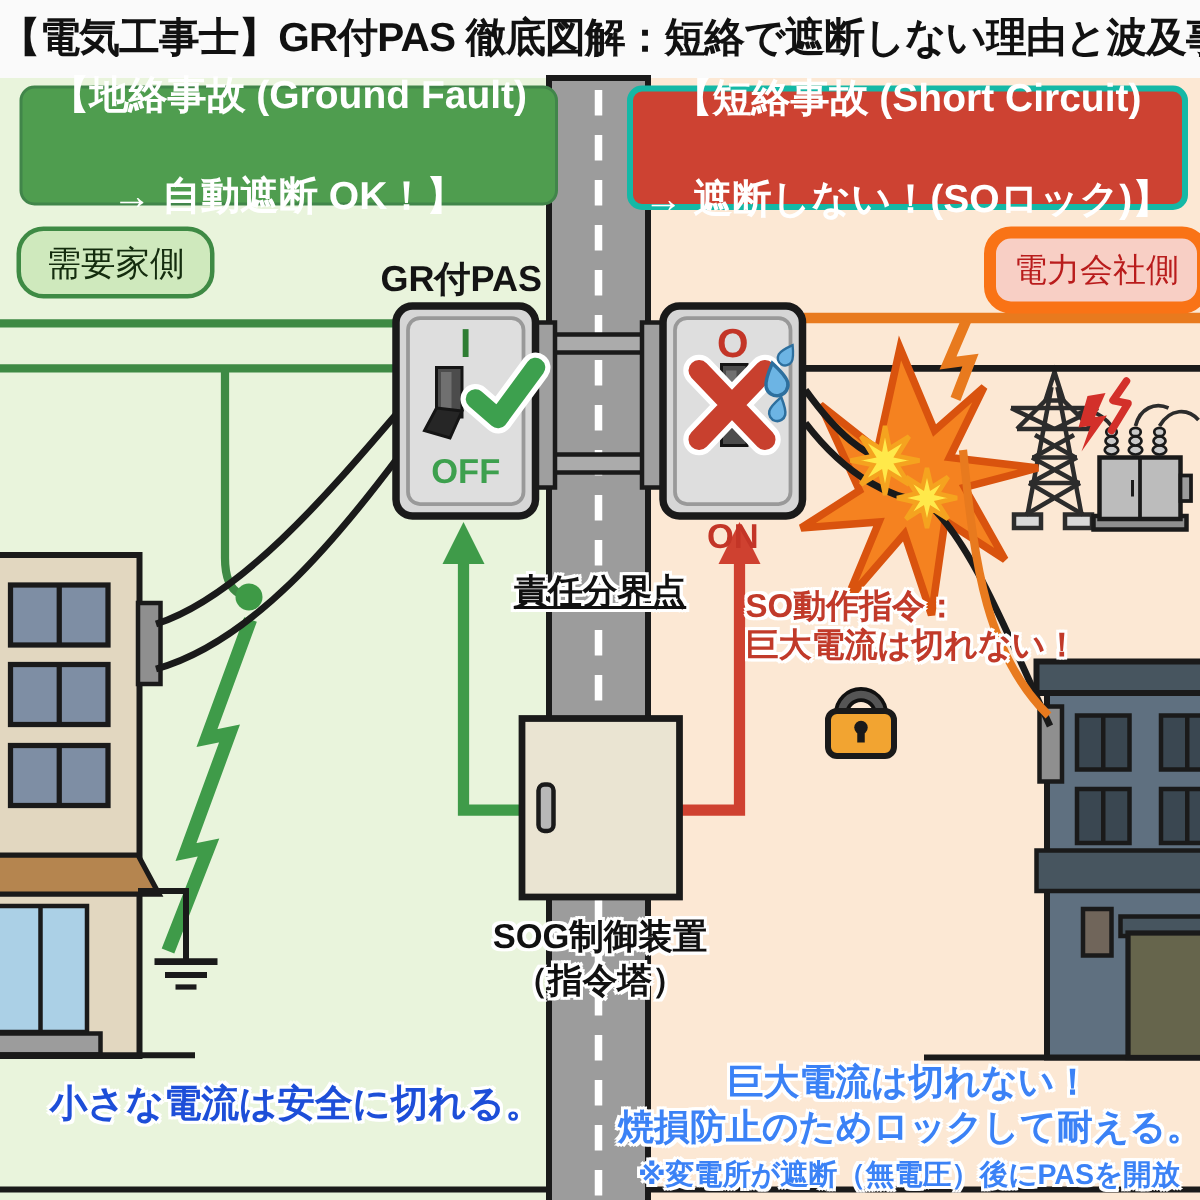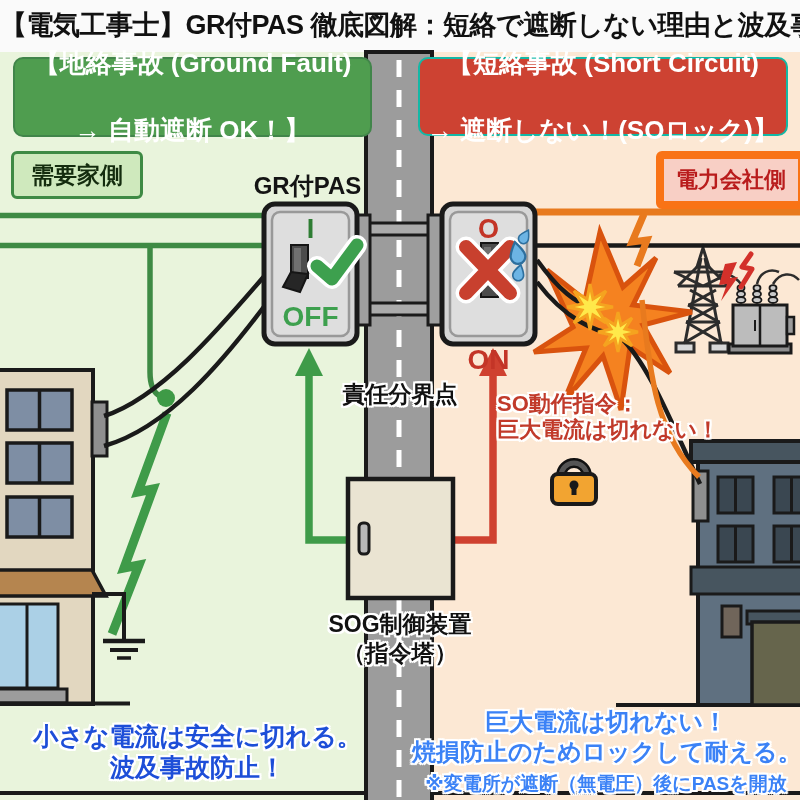--- a/index.html
+++ b/index.html
@@ -8,31 +8,31 @@
   .stage svg{position:absolute;left:0;top:0;}
   .txt{position:absolute;font-weight:bold;white-space:nowrap;}
   .center{text-align:center;}
   .halo{text-shadow:-2px -2px 0 #fff,2px -2px 0 #fff,-2px 2px 0 #fff,2px 2px 0 #fff,
         0 -2px 0 #fff,0 2px 0 #fff,-2px 0 0 #fff,2px 0 0 #fff;}
   .title{left:0;top:7px;width:800px;font-size:27px;color:#111;letter-spacing:-0.5px;}
   .banner{position:absolute;border-radius:10px;display:flex;flex-direction:column;
           justify-content:center;align-items:center;color:#fff;font-weight:bold;
           font-size:26px;line-height:35px;text-align:center;gap:32px;}
   .banner-left{left:13px;top:57px;width:355px;height:76px;background:#4f9d4f;border:2px solid #41854a;}
-  .banner-right{left:418px;top:57px;width:366px;height:75px;background:#cd4232;border:2px solid #14b8a6;}
-  .badge{position:absolute;border-radius:6px;display:flex;justify-content:center;
-         align-items:center;font-weight:bold;}
+  .banner-right{left:418px;top:57px;width:366px;height:75px;background:#cd4232;border:4px solid #14b8a6;}
+  .badge{position:absolute;border-radius:18px;display:flex;justify-content:center;
+         align-items:center;font-weight:normal;}
   .badge-left{left:11px;top:151px;width:126px;height:42px;background:#cfe9bd;
               border:3px solid #3e8a44;color:#142c0e;font-size:23px;}
   .badge-right{left:656px;top:151px;width:134px;height:42px;background:#f8cfc5;
                border:8px solid #f97316;color:#b91c1c;font-size:22px;}
   .grpas{left:245px;top:170px;width:125px;font-size:24px;color:#141414;}
   .sw-top{top:214px;width:93px;font-size:27px;}
-  .sw-bot{top:301px;width:93px;font-size:28px;}
-  .boundary{left:310px;top:379px;width:180px;font-size:23px;color:#111;}
+  .sw-bot{top:301px;width:93px;font-size:23px;}
+  .boundary{left:310px;top:379px;width:180px;font-size:23px;color:#111;text-decoration:underline;}
   .cmd{font-size:22px;line-height:26px;}
   .cmd-g{left:185px;top:390px;color:#37953f;}
   .cmd-so{left:497px;top:391px;color:#c13a2a;}
   .soglbl{left:300px;top:610px;width:200px;font-size:23px;line-height:29px;color:#111;}
   .foot-l{left:0;top:721px;width:395px;font-size:25px;line-height:31px;color:#1d4ed8;}
   .foot-r{left:412px;top:707px;width:388px;font-size:24px;line-height:30px;color:#3b82f6;}
   .foot-r .note{display:block;font-size:19px;margin-top:2px;}
 </style>
 </head>
 <body>
@@ -256,21 +256,20 @@
     <div>巨大電流は切れない！</div>
   </div>
 
   <div class="txt soglbl center halo">
     <div>SOG制御装置</div>
     <div>（指令塔）</div>
   </div>
 
   <div class="txt foot-l center halo">
     <div>小さな電流は安全に切れる。</div>
-    <div>波及事故防止！</div>
   </div>
   <div class="txt foot-r center halo">
     <div>巨大電流は切れない！</div>
     <div>焼損防止のためロックして耐える。</div>
     <span class="note">※変電所が遮断（無電圧）後にPASを開放</span>
   </div>
 
 </div>
 
 </body></html>

